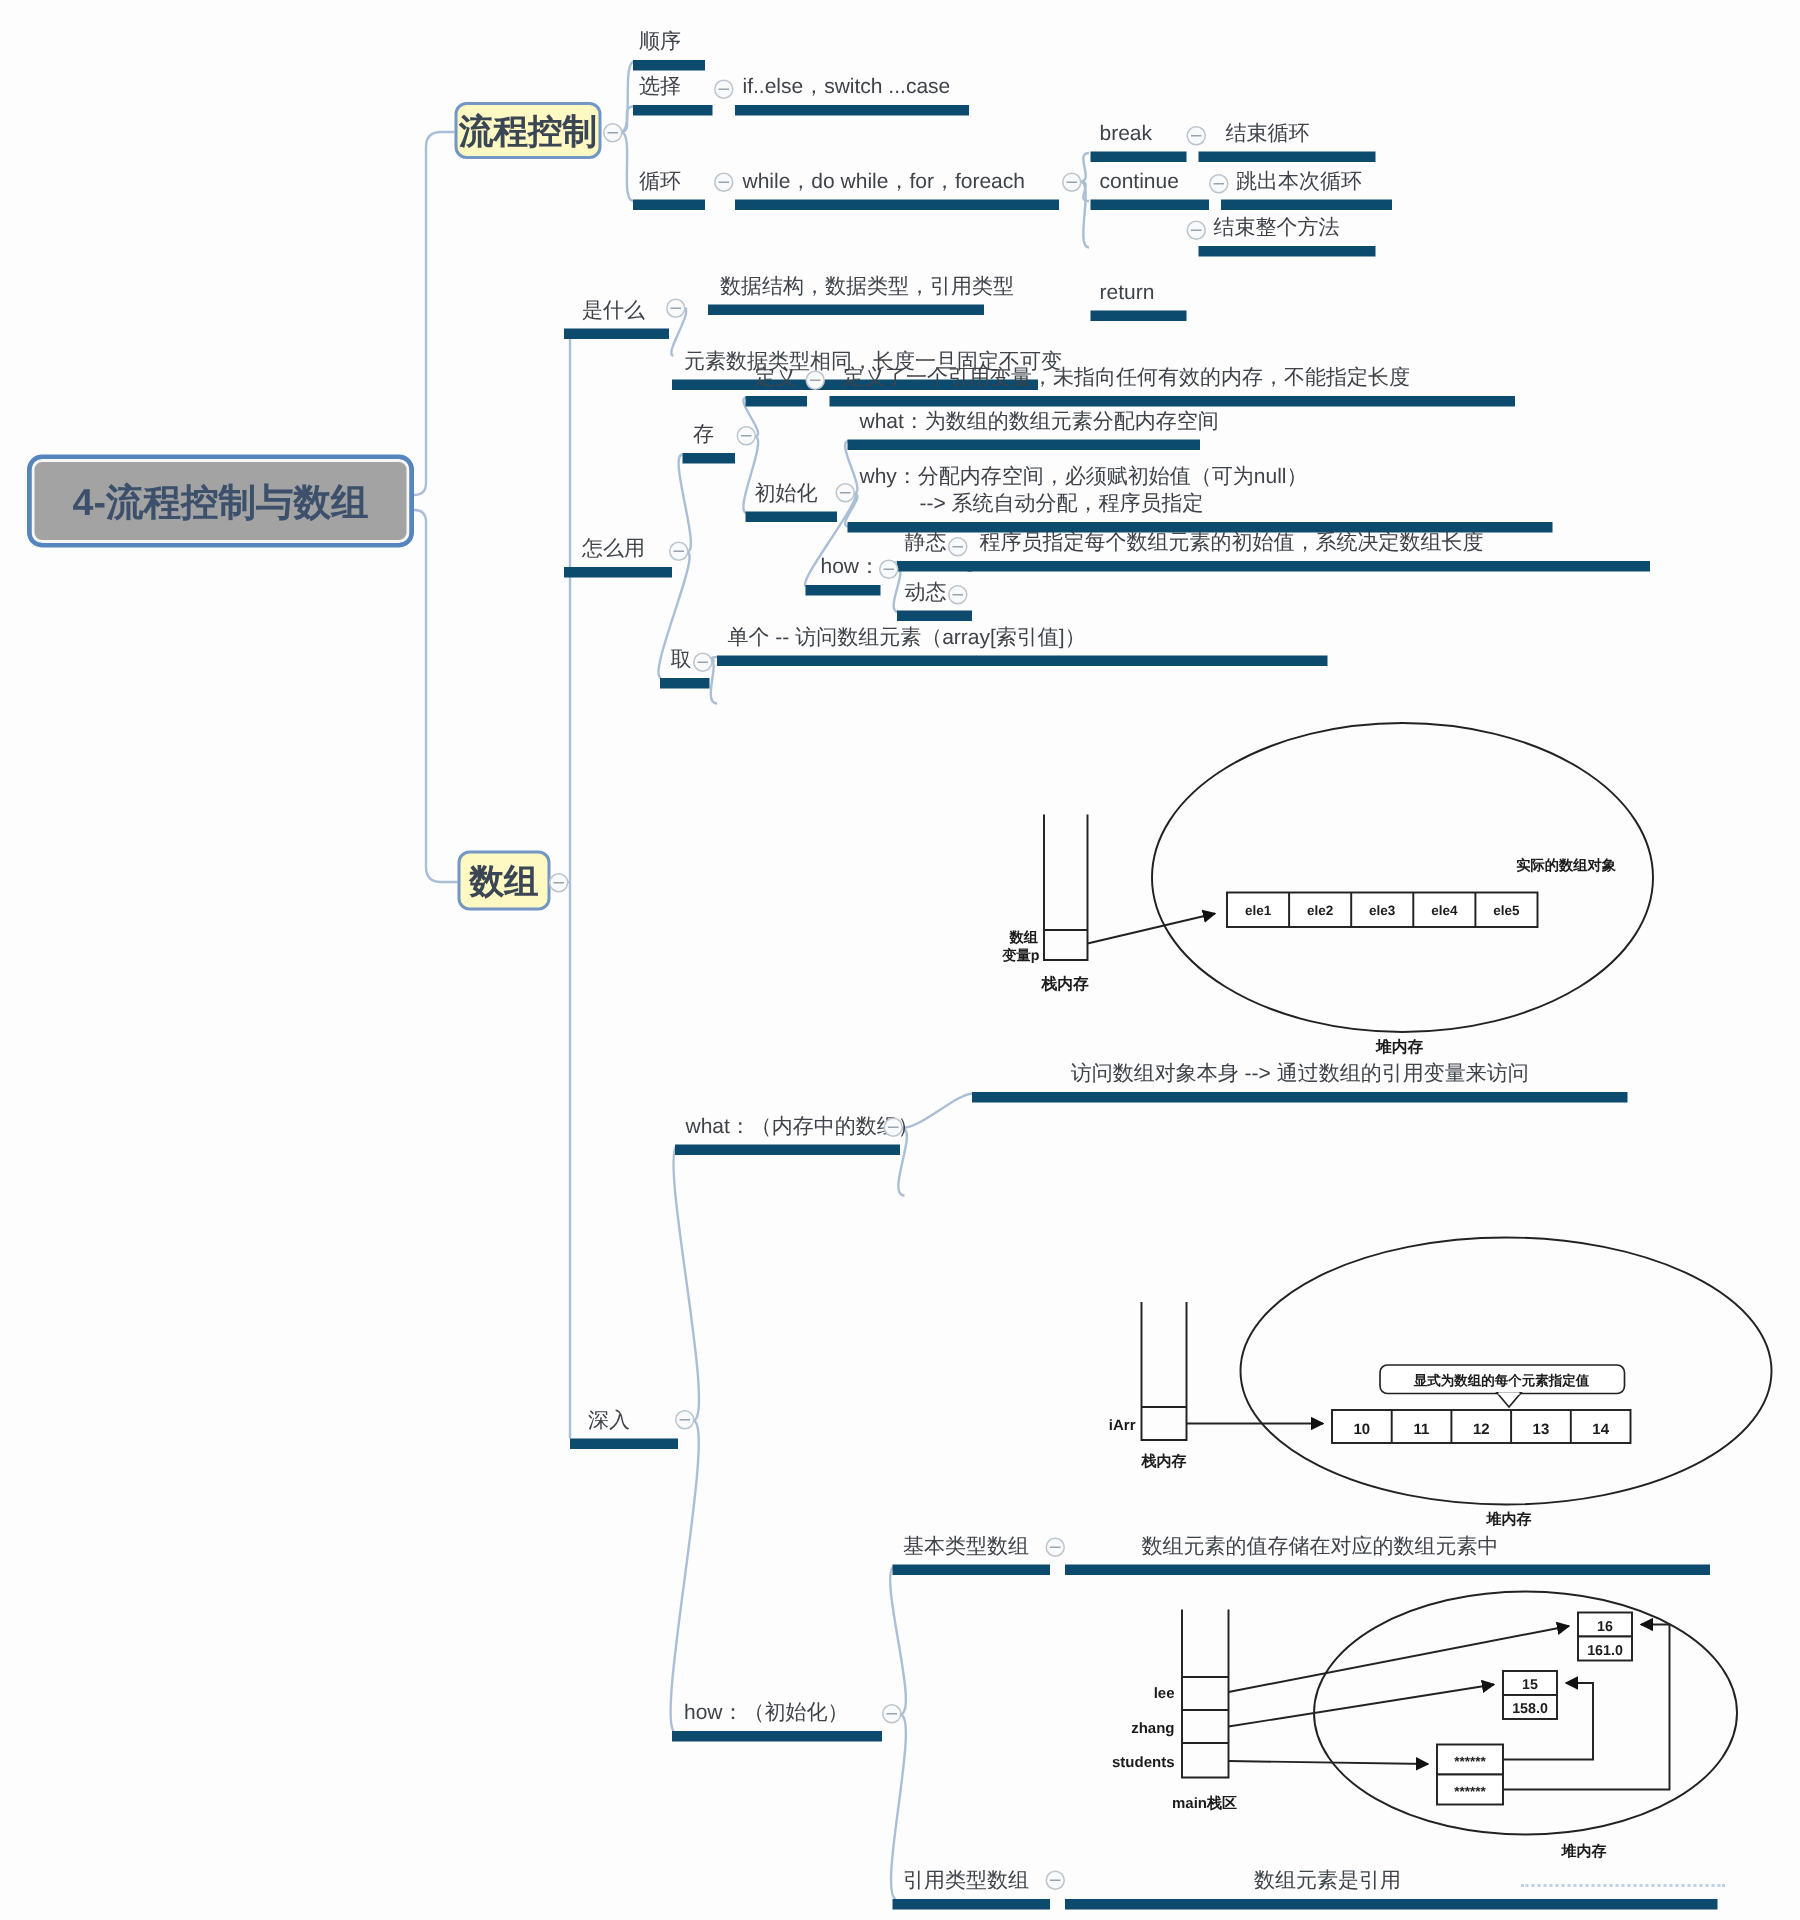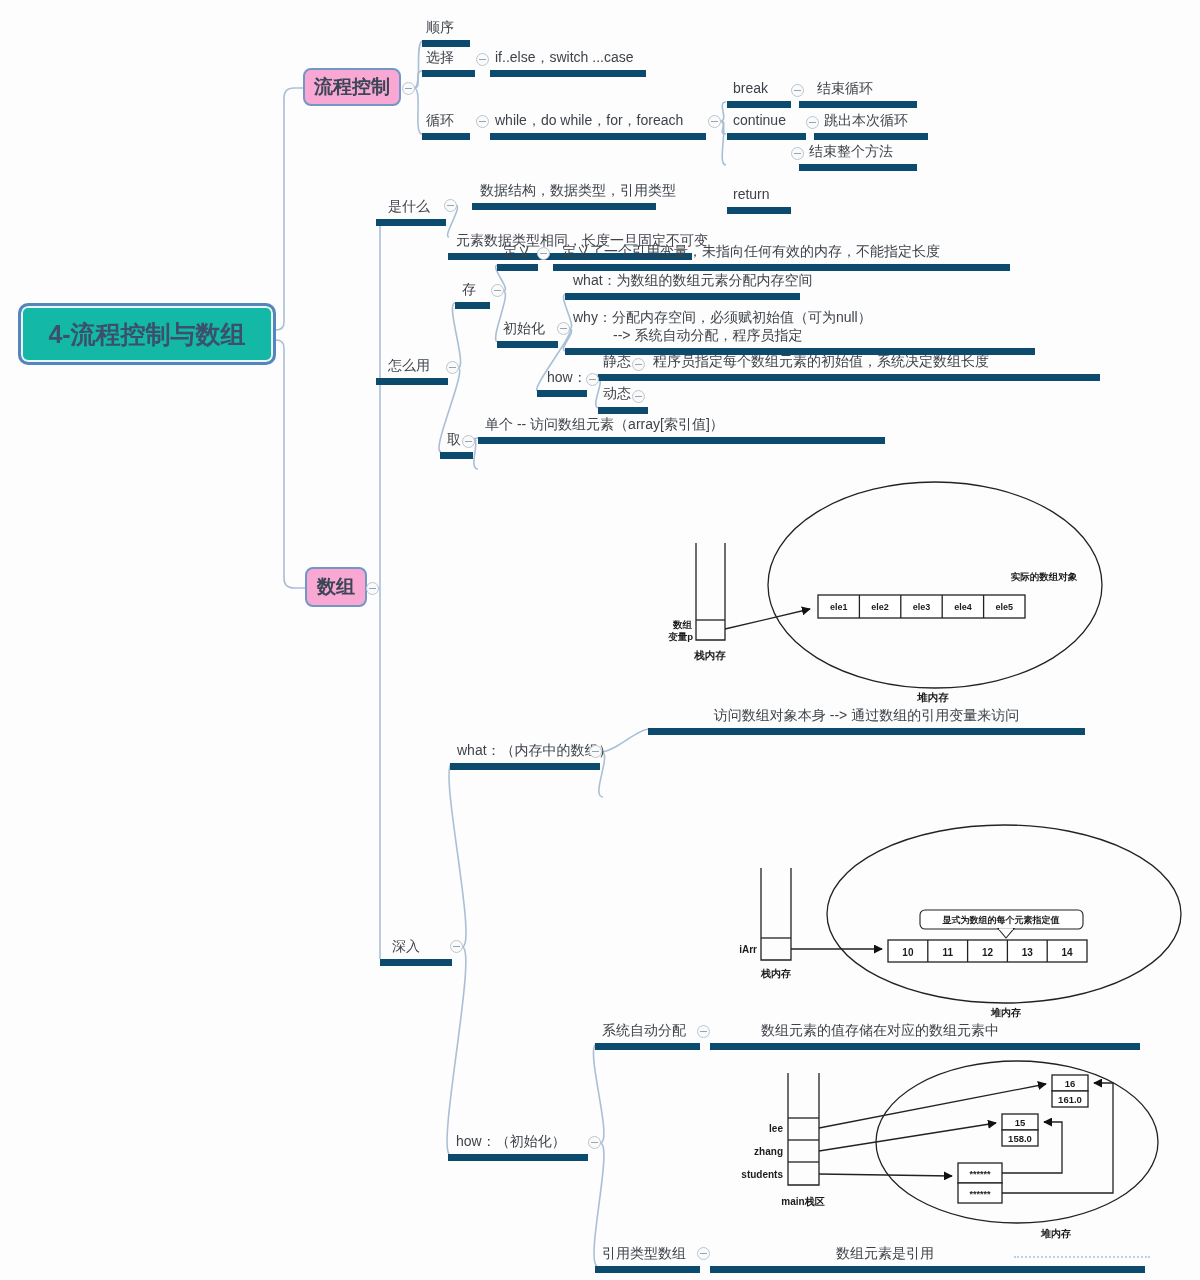--- a/index.html
+++ b/index.html
@@ -2,24 +2,24 @@
 <html><head>
 <meta charset="utf-8">
 <style>
   html,body{margin:0;padding:0;background:#fff;}
   .canvas{position:relative;width:1200px;height:1280px;background:#fdfdfd;overflow:hidden;
           font-family:"Liberation Sans","DejaVu Sans",sans-serif;}
   .overlay{position:absolute;left:0;top:0;width:1200px;height:1280px;}
   .t{position:absolute;box-sizing:border-box;font-size:14px;line-height:18px;color:#3e434a;
      border-bottom:7px solid #0c4a6e;padding-bottom:4px;white-space:nowrap;}
   .c{text-align:center;}
-  .node{position:absolute;box-sizing:border-box;background:#f9a8d4;border:2px solid #7396c4;
+  .node{position:absolute;box-sizing:border-box;background:#fef9c3;border:2px solid #7396c4;
         border-radius:8px;display:flex;align-items:center;justify-content:center;
-        font-size:19px;font-weight:600;color:#3a4654;}
-  .rootnode{position:absolute;box-sizing:border-box;background:#14b8a6;border:3px solid #5585bd;
+        font-size:23px;font-weight:600;color:#3a4654;}
+  .rootnode{position:absolute;box-sizing:border-box;background:#a3a3a3;border:3px solid #5585bd;
         border-radius:10px;box-shadow:inset 0 0 0 2px rgba(255,255,255,.9);
         display:flex;align-items:center;justify-content:center;
         font-size:25px;font-weight:bold;color:#3c506b;}
   .ic{position:absolute;width:11px;height:11px;border-radius:50%;border:1px solid #bcc5cd;
       background:#f8fafb;}
   .ic::after{content:"";position:absolute;left:2px;right:2px;top:5px;height:1px;background:#9aa3ab;}
   .wm{position:absolute;border-top:2px dotted #a9c3e0;opacity:.75;}
   svg text{font-family:"Liberation Sans","DejaVu Sans",sans-serif;fill:#1c1c1c;}
 </style>
 </head>
@@ -175,29 +175,29 @@
   <div class="t" style="left:553px;top:242px;width:457px;padding-left:9px;">定义了一个引用变量，未指向任何有效的内存，不能指定长度</div>
   <div class="t" style="left:497px;top:319px;width:61px;padding-left:6px;">初始化</div>
   <div class="t" style="left:565px;top:271px;width:235px;padding-left:8px;text-align:center;">what：为数组的数组元素分配内存空间</div>
   <div class="t" style="left:565px;top:308px;width:470px;padding-left:8px;">
     <span>why：分配内存空间，必须赋初始值（可为null）</span><br>
     <span style="padding-left:40px;">--&gt; 系统自动分配，程序员指定</span>
   </div>
   <div class="t" style="left:537px;top:368px;width:50px;padding-left:10px;">how：</div>
   <div class="t" style="left:598px;top:352px;width:50px;padding-left:5px;">静态</div>
   <div class="t" style="left:645px;top:352px;width:455px;padding-left:8px;">程序员指定每个数组元素的初始值，系统决定数组长度</div>
-  <div class="t" style="left:598px;top:385px;width:50px;padding-left:5px;font-family:Liberation Mono, monospace;">动态</div>
+  <div class="t" style="left:598px;top:385px;width:50px;padding-left:5px;">动态</div>
   <div class="t" style="left:440px;top:430px;width:33px;padding-left:7px;">取</div>
   <div class="t" style="left:478px;top:415px;width:407px;padding-left:7px;">单个 -- 访问数组元素（array[索引值]）</div>
 
   <div class="t" style="left:380px;top:937px;width:72px;padding-left:12px;">深入</div>
   <div class="t" style="left:450px;top:741px;width:150px;padding-left:7px;">what：（内存中的数组）</div>
   <div class="t c" style="left:648px;top:706px;width:437px;">访问数组对象本身 --&gt; 通过数组的引用变量来访问</div>
   <div class="t" style="left:448px;top:1132px;width:140px;padding-left:8px;">how：（初始化）</div>
-  <div class="t" style="left:595px;top:1021px;width:105px;padding-left:7px;">系统自动分配</div>
+  <div class="t" style="left:595px;top:1021px;width:105px;padding-left:7px;">基本类型数组</div>
   <div class="t c" style="left:710px;top:1021px;width:430px;padding-right:90px;">数组元素的值存储在对应的数组元素中</div>
   <div class="t" style="left:595px;top:1244px;width:105px;padding-left:7px;">引用类型数组</div>
   <div class="t c" style="left:710px;top:1244px;width:435px;padding-right:85px;">数组元素是引用</div>
 
   <span class="ic" style="left:402px;top:82px;"></span>
   <span class="ic" style="left:476px;top:53px;"></span>
   <span class="ic" style="left:476px;top:115px;"></span>
   <span class="ic" style="left:708px;top:115px;"></span>
   <span class="ic" style="left:791px;top:84px;"></span>
   <span class="ic" style="left:806px;top:116px;"></span>

